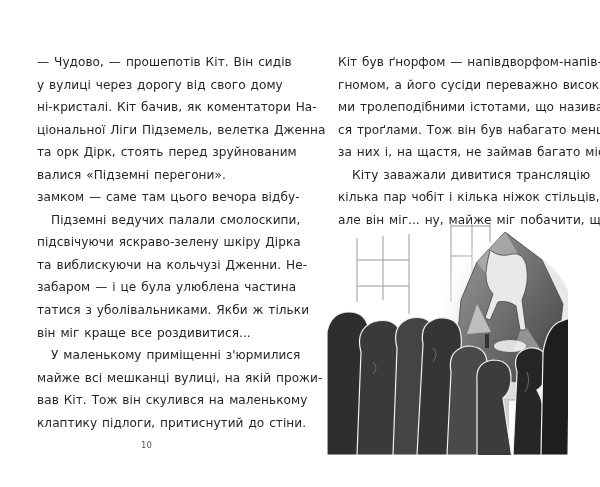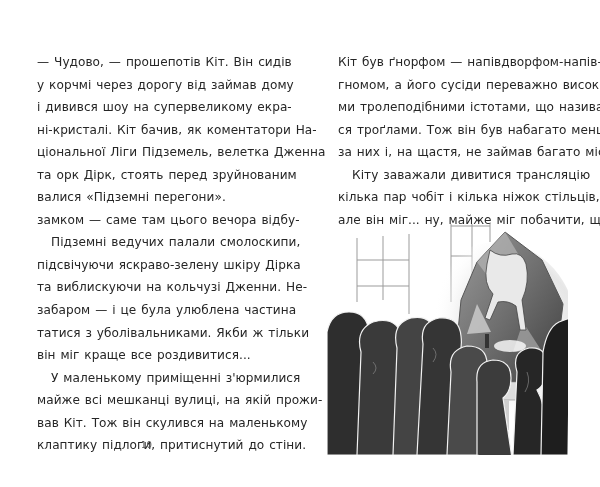--- a/index.html
+++ b/index.html
@@ -27,22 +27,21 @@
     position: absolute; left: 27px; top: 222px; width: 241px; height: 233px;
   }
   .illustration svg { display: block; }
 </style>
 </head>
 <body>
 
 <div class="page page-left">
   <div class="col" id="left-col">
       <div class="line">— Чудово, — прошепотів Кіт. Він сидів</div>
-      <div class="line">у корчмі через дорогу від займав дому</div>
-      <div class="line">і дивився шоу на супервеликому екра-</div>
+      <div class="line">у вулиці через дорогу від свого дому</div>
       <div class="line">ні-кристалі. Кіт бачив, як коментатори На-</div>
       <div class="line">ціональної Ліги Підземель, велетка Дженна</div>
       <div class="line">та орк Дірк, стоять перед зруйнованим</div>
       <div class="line last">валися «Підземні перегони».</div>
       <div class="line">замком — саме там цього вечора відбу-</div>
       <div class="line indent">Підземні ведучих палали смолоскипи,</div>
       <div class="line">підсвічуючи яскраво-зелену шкіру Дірка</div>
       <div class="line">та виблискуючи на кольчузі Дженни. Не-</div>
       <div class="line">забаром — і це була улюблена частина</div>
       <div class="line">татися з уболівальниками. Якби ж тільки</div>

